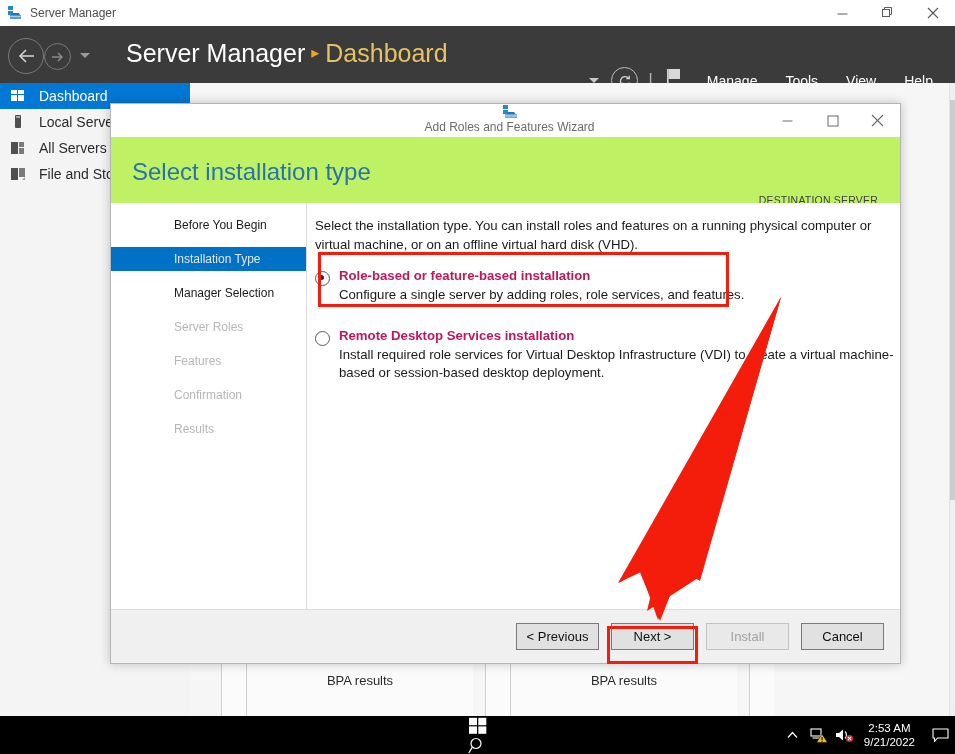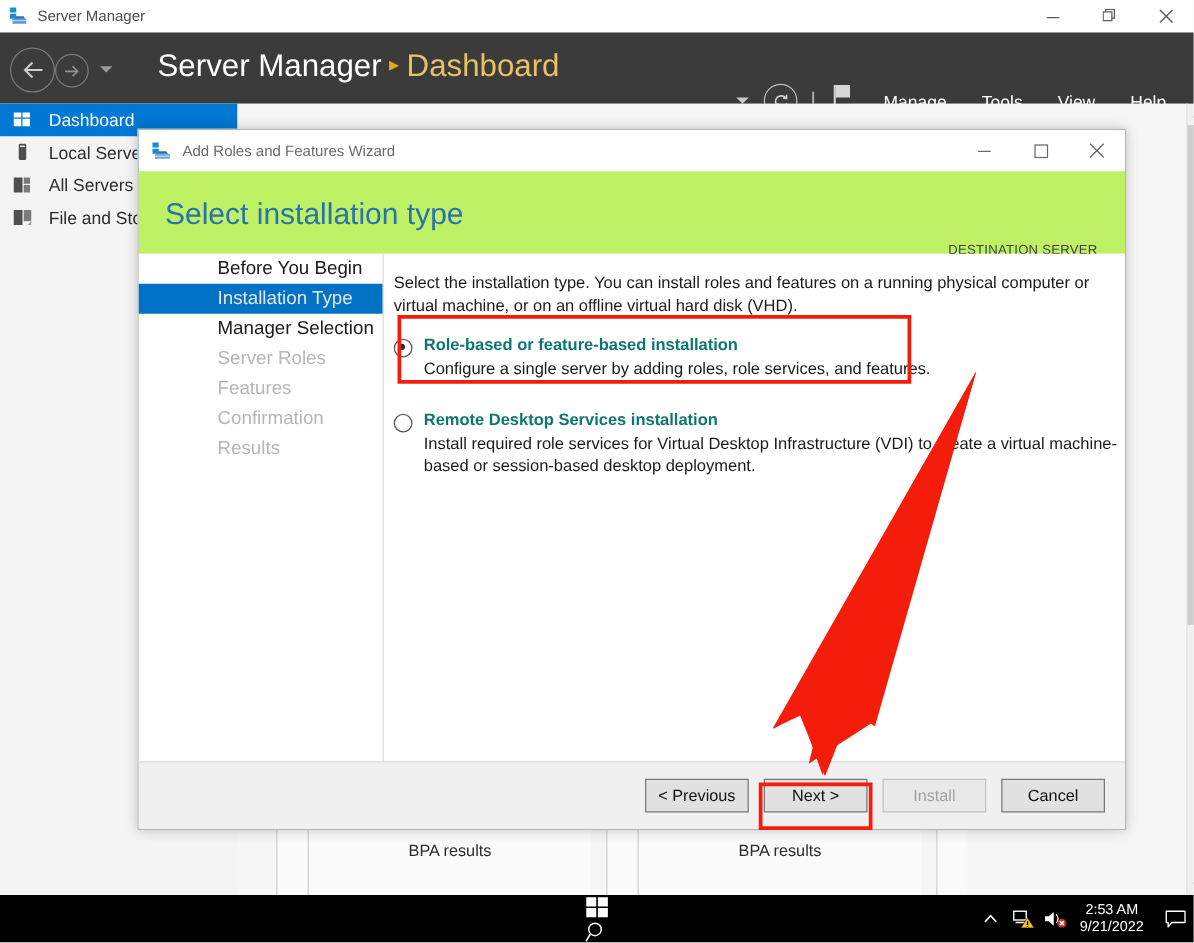--- a/index.html
+++ b/index.html
@@ -136,21 +136,21 @@
     position: absolute; left: 110px; top: 103px; width: 789px; height: 559px;
     background: #ffffff;
     border: 1px solid #b5b5b5;
     box-shadow: 0 0 10px rgba(0,0,0,0.22);
   }
   .wiz-accent {
     position: absolute; left: 0; top: 0; width: 4px; height: 33px; background: #0072c6;
   }
   .wiz-titlebar {
     position: absolute; left: 0; top: 0; right: 0; height: 33px;
-    background: #ffffff; display: flex; align-items: center;
+    background: #ffffff; display: flex; align-items: center; flex-direction: column;
   }
   .wiz-title-icon { margin-left: 10px; width: 17px; height: 16px; position: relative; }
   .wiz-title-text { font-size: 12px; color: #6b6b6b; margin-left: 8px; white-space: nowrap; }
   .wiz-wc { position: absolute; right: 0; top: 0; height: 33px; display: flex; }
   .wiz-wc .b {
     width: 45px; display: flex; align-items: center; justify-content: center;
     color: #5a5a5a;
   }
 
   .wiz-header {
@@ -168,21 +168,21 @@
   .wiz-body {
     position: absolute; left: 0; top: 99px; right: 0; bottom: 53px;
     background: #ffffff;
   }
   .steps {
     position: absolute; left: 0; top: 0; width: 195px; bottom: 0;
     border-right: 1px solid #dcdcdc;
   }
   .step {
     height: 24px; line-height: 24px; padding-left: 63px;
-    font-size: 15px; color: #1a1a1a; white-space: nowrap;
+    font-size: 12px; color: #1a1a1a; white-space: nowrap; margin-top: 10px;
   }
   .step.sel { background: #0072c6; color: #e5e5e5; }
   .step.dis { color: #b6b6b6; }
 
   .pane {
     position: absolute; left: 196px; top: 0; right: 0; bottom: 0;
     padding: 13px 20px 0 8px;
   }
   .intro {
     font-size: 13.2px; color: #1a1a1a; line-height: 19px;
@@ -194,21 +194,21 @@
     width: 13px; height: 13px; border-radius: 50%;
     border: 1.2px solid #5a5a5a; background: #ffffff;
     margin-right: 9px; margin-top: 3px; flex: none;
     position: relative;
   }
   .radio.on::after {
     content: ""; position: absolute; left: 3px; top: 3px;
     width: 5px; height: 5px; border-radius: 50%; background: #2b2b2b;
   }
   .opt-text { }
-  .opt-title { font-size: 13.2px; color: #0f766e; font-weight: bold; margin-bottom: 3px; }
+  .opt-title { font-size: 13.2px; color: #be185d; font-weight: bold; margin-bottom: 3px; }
   .opt-desc { font-size: 13.2px; color: #1a1a1a; line-height: 18px; width: 565px; }
   .opt-desc.narrow { width: 560px; }
 
   .hl-box {
     position: absolute; border: 3px solid #f41d0c; pointer-events: none;
   }
   #hl-option { left: 318px; top: 252px; width: 405px; height: 49px; }
   #hl-next  { left: 607px; top: 626px; width: 85px; height: 32px; }
 
   .wiz-footer {

